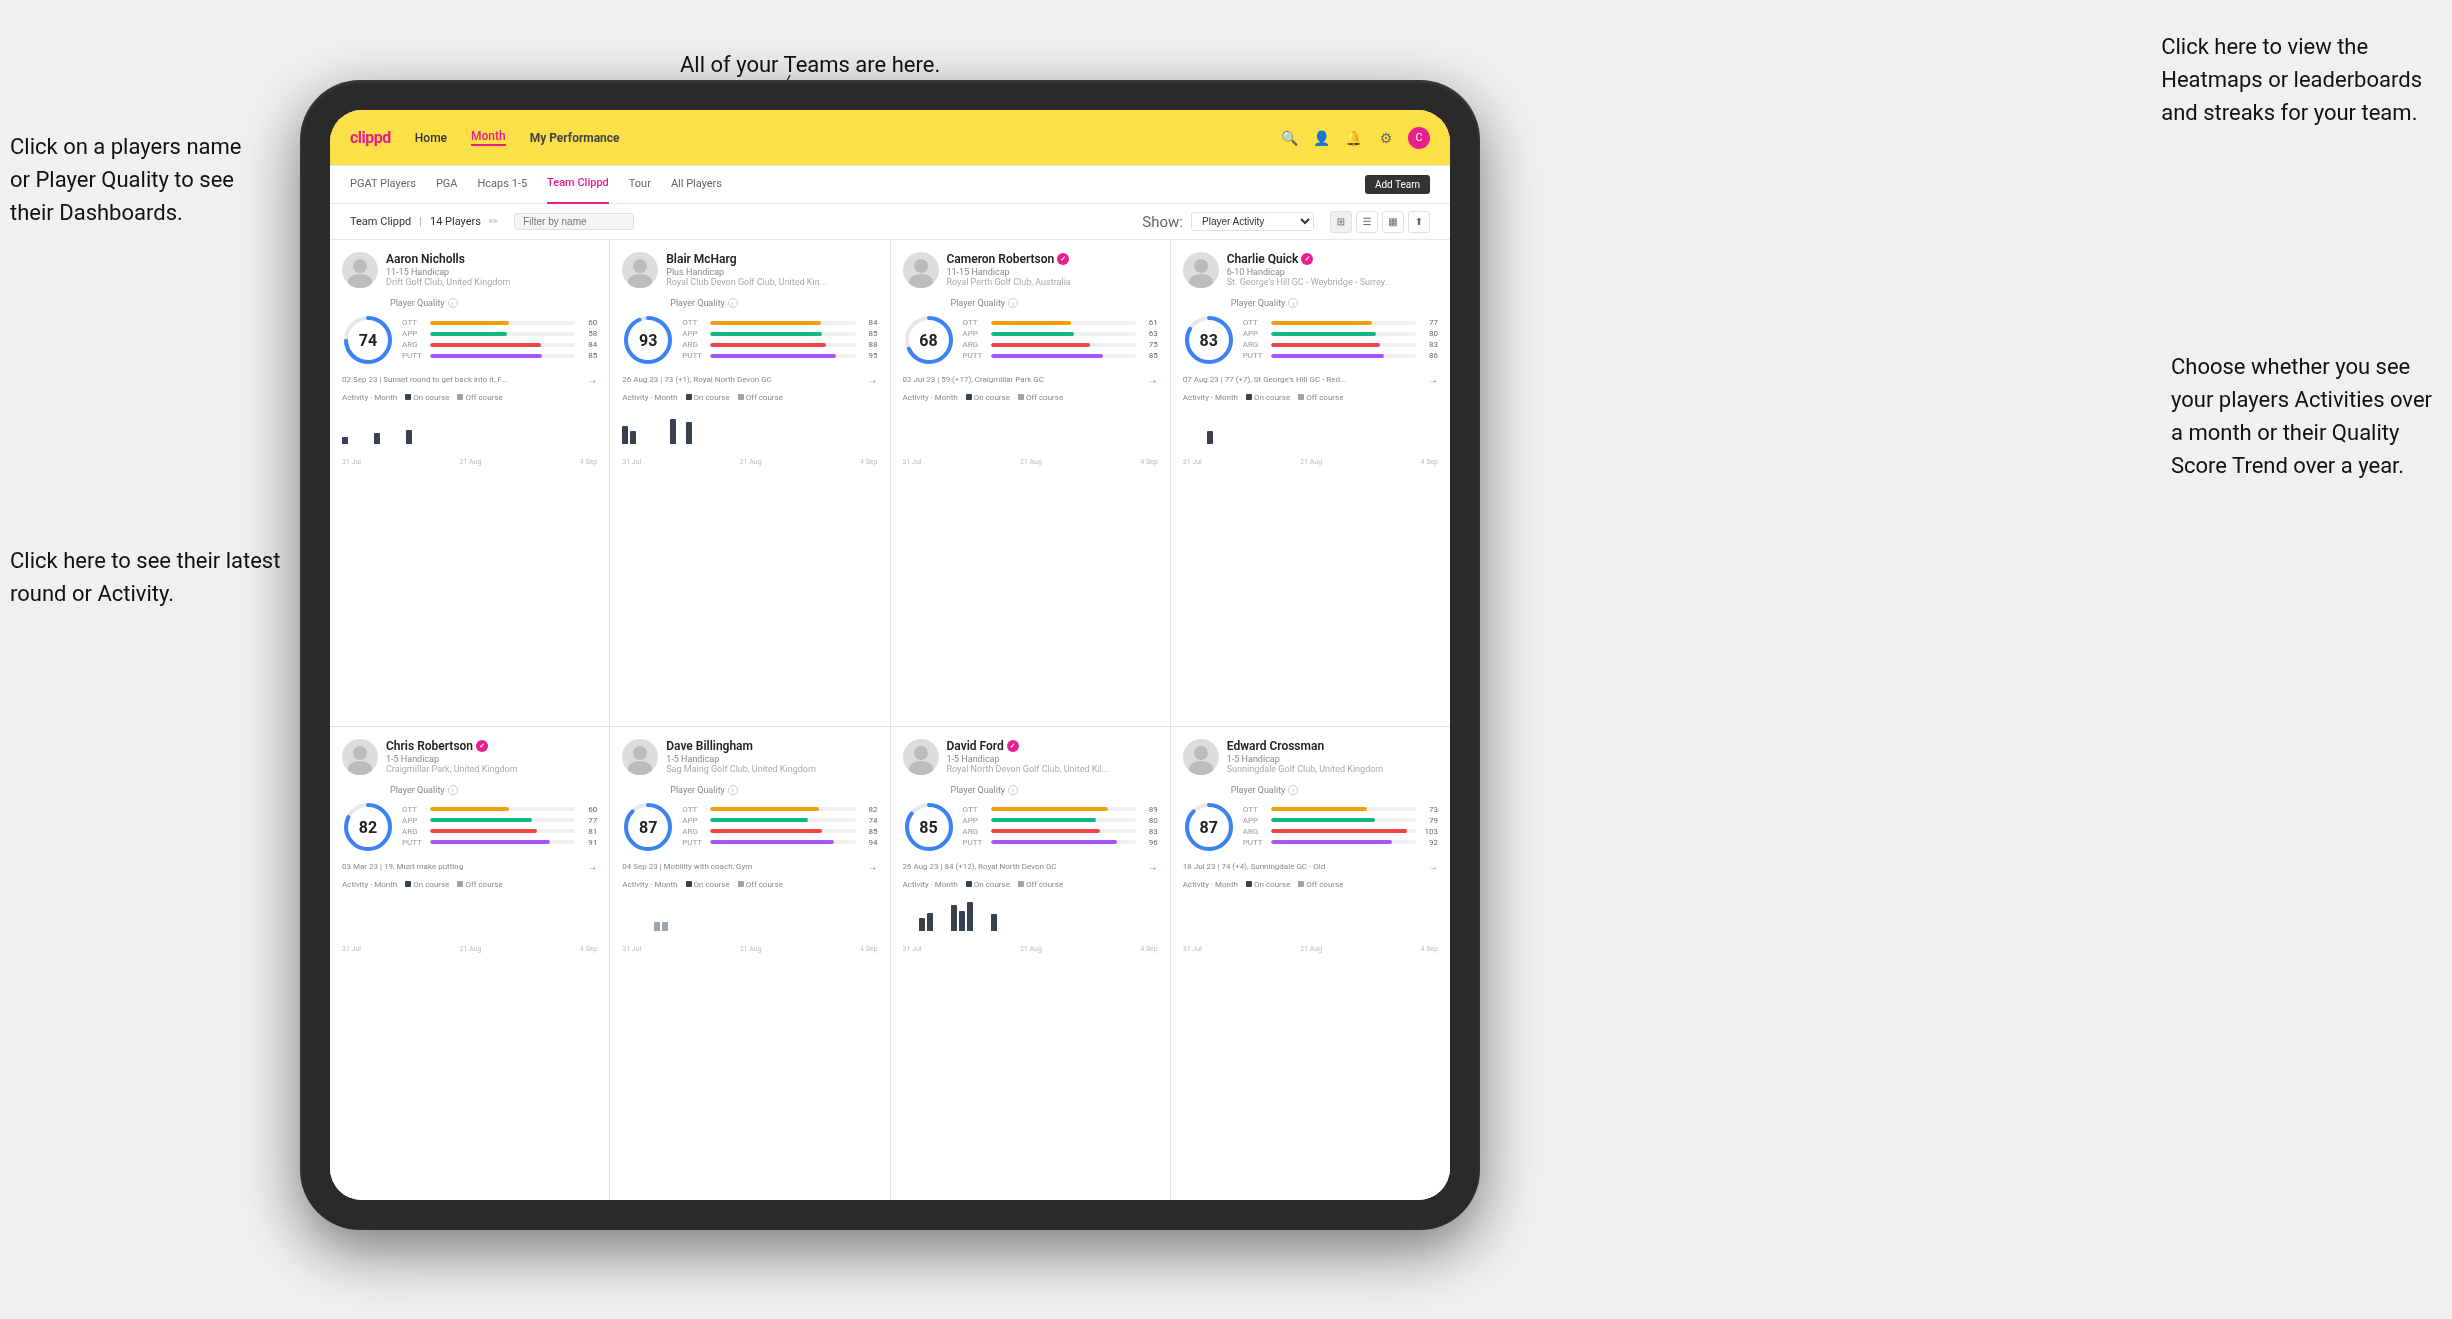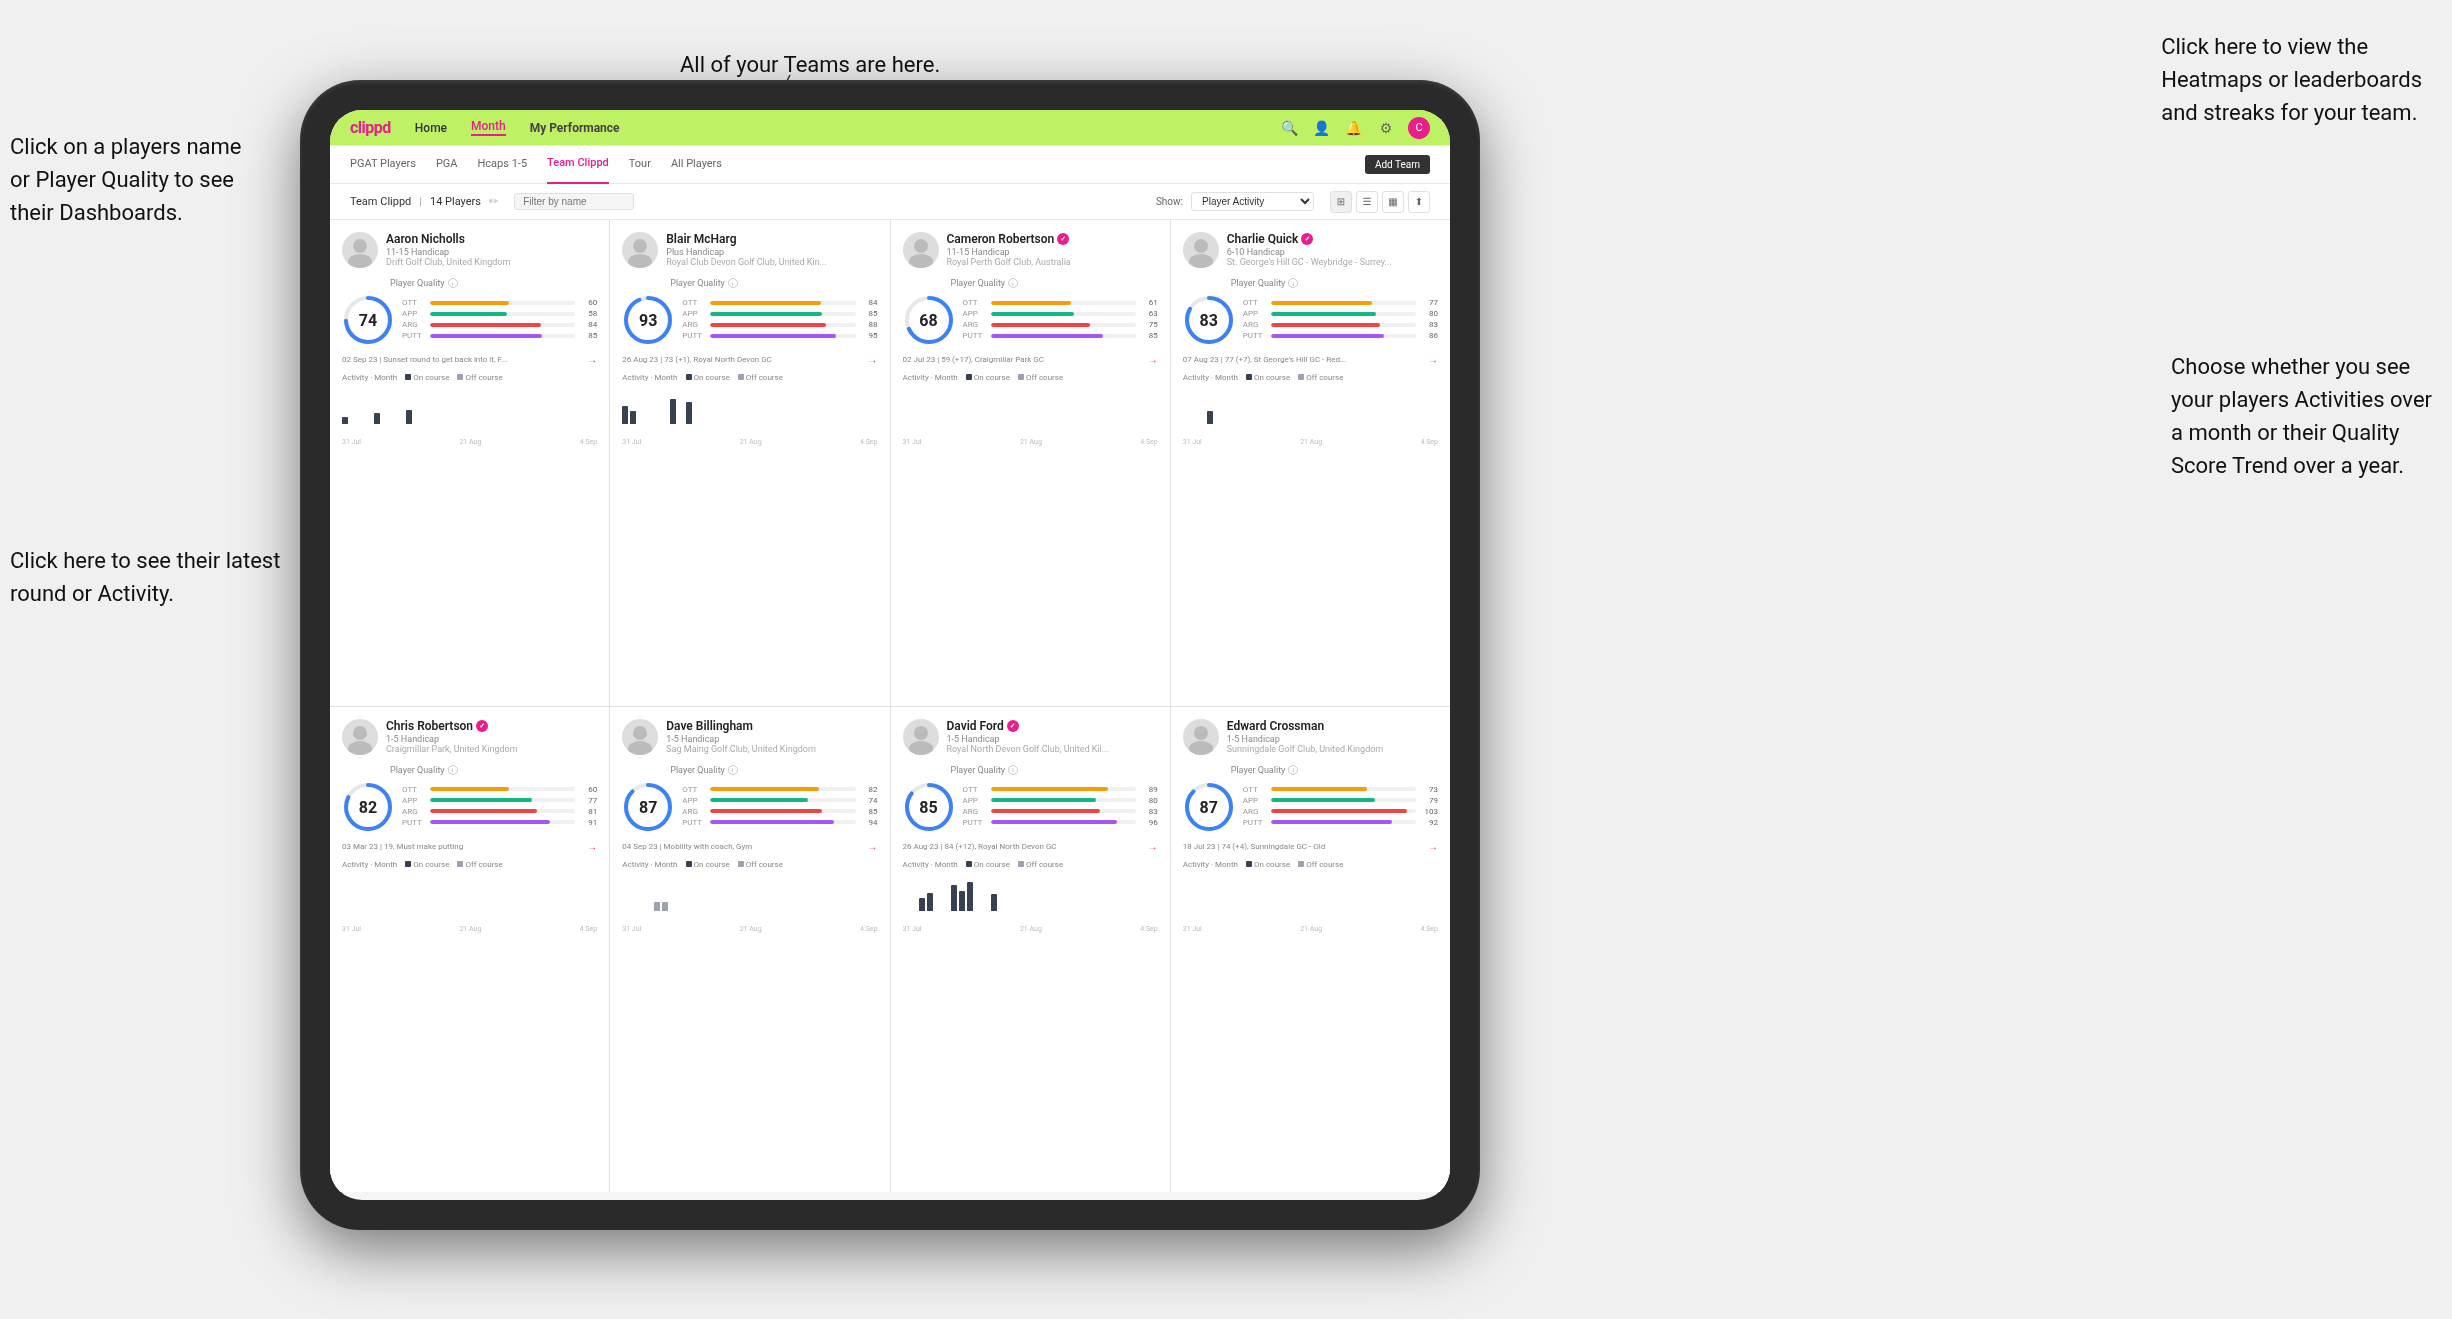--- a/index.html
+++ b/index.html
@@ -44,22 +44,22 @@
       width: 100%;
       height: 100%;
       background: #f5f5f5;
       border-radius: 32px;
       overflow: hidden;
       position: relative;
     }
 
     
     .nav-bar {
-      background: #bef264;
-      height: 36px;
+      background: #fde047;
+      height: 56px;
       display: flex;
       align-items: center;
       padding: 15px 20px;
       border-bottom: 1px solid #e8e8e8;
       gap: 24px;
     }
 
     .nav-logo {
       color: #e91e8c;
       font-weight: 700;
@@ -146,21 +146,21 @@
     .team-info-bar .filter-input {
       background: #f5f5f5;
       border: 1px solid #e0e0e0;
       border-radius: 3px;
       padding: 2px 8px;
       font-size: 10px;
       width: 120px;
       color: #999;
     }
 
-    .show-label { margin-left: auto; font-size: 10px; color: #666; }
+    .show-label { margin-left: auto; font-size: 15px; color: #666; }
     .show-select {
       font-size: 10px;
       border: 1px solid #e0e0e0;
       border-radius: 3px;
       padding: 2px 6px;
       background: #fff;
       color: #333;
     }
 
     .view-icons {

